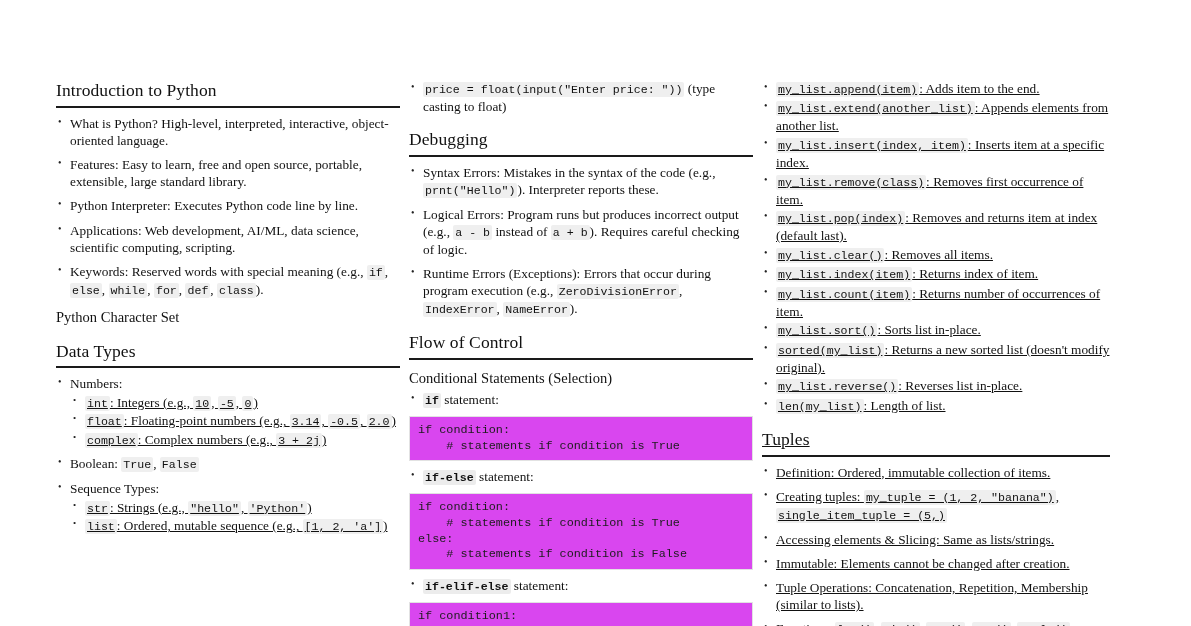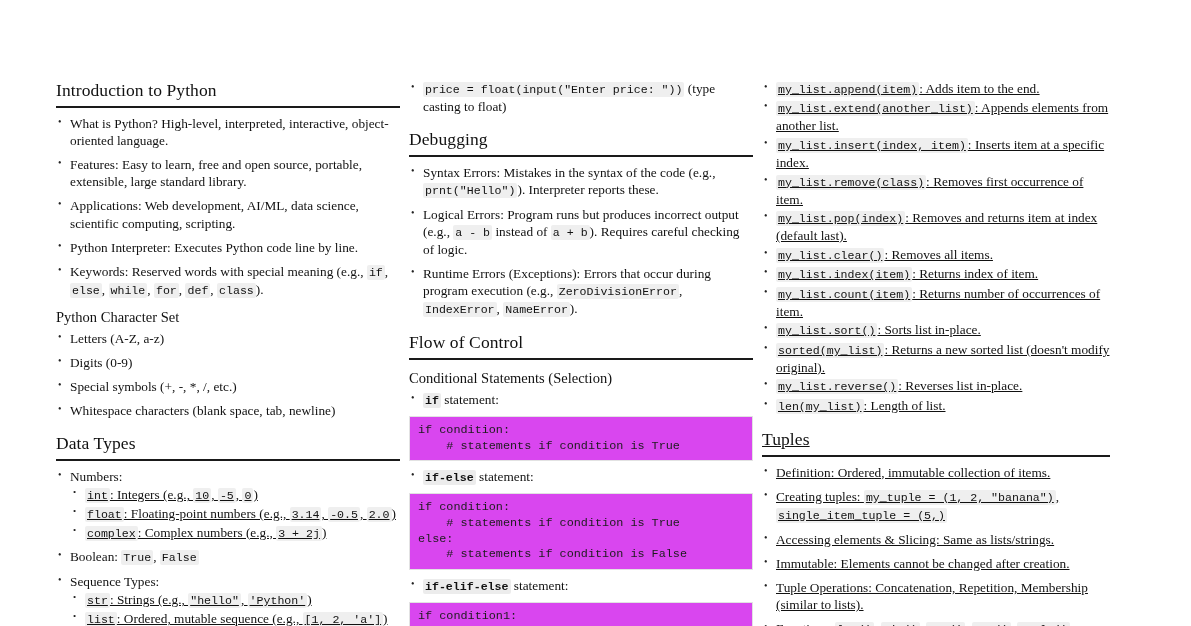--- a/index.html
+++ b/index.html
@@ -128,32 +128,26 @@
   <div class="columns">
 
     <div class="col left">
 
       <h1 class="sec first">Introduction to Python</h1>
       <hr class="rule">
 
       <ul class="lvl1">
         <li><span>What is Python? High-level, interpreted, interactive, object-oriented language.</span></li>
         <li><span>Features: Easy to learn, free and open source, portable, extensible, large standard library.</span></li>
+        <li><span>Python Interpreter: Executes Python code line by line.</span></li>
         <li><span>Applications: Web development, AI/ML, data science, scientific computing, scripting.</span></li>
-        <li><span>Python Interpreter: Executes Python code line by line.</span></li>
         <li><span>Keywords: Reserved words with special meaning (e.g., </span><span class="ic">if</span><span>, </span><span class="ic">else</span><span>, </span><span class="ic">while</span><span>, </span><span class="ic">for</span><span>, </span><span class="ic">def</span><span>, </span><span class="ic">class</span><span>).</span></li>
       </ul>
 
       <h2 class="sub">Python Character Set</h2>
-      <ul class="lvl1">
-        <li><span>Letters (A-Z, a-z)</span></li>
-        <li><span>Digits (0-9)</span></li>
-        <li><span>Special symbols (+, -, *, /, etc.)</span></li>
-        <li><span>Whitespace characters (blank space, tab, newline)</span></li>
-      </ul>
 
       <h1 class="sec">Data Types</h1>
       <hr class="rule">
 
       <ul class="lvl1">
         <li>
           <span>Numbers:</span>
           <ul class="lvl2 tight">
             <li><span class="ic">int</span><span>: Integers (e.g., </span><span class="ic">10</span><span>, </span><span class="ic">-5</span><span>, </span><span class="ic">0</span><span>)</span></li>
             <li><span class="ic">float</span><span>: Floating-point numbers (e.g., </span><span class="ic">3.14</span><span>, </span><span class="ic">-0.5</span><span>, </span><span class="ic">2.0</span><span>)</span></li>

